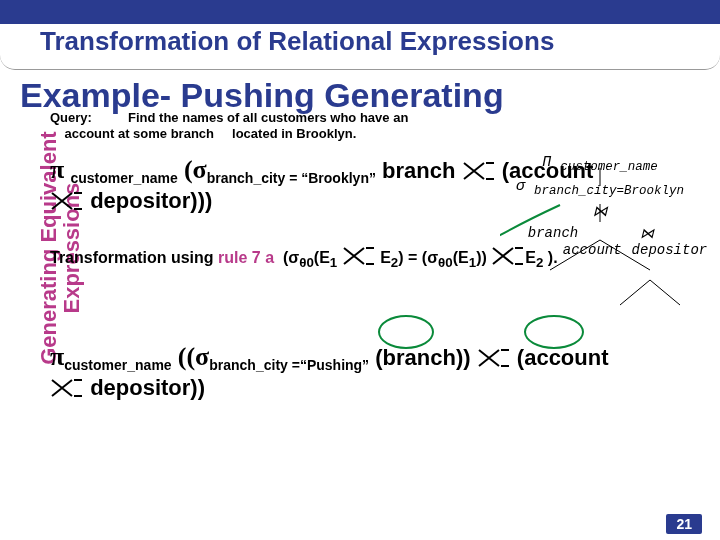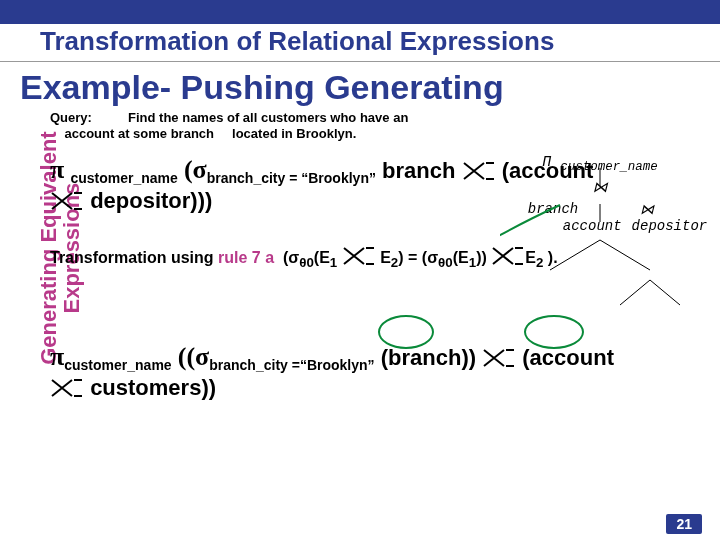--- a/index.html
+++ b/index.html
@@ -14,22 +14,23 @@
   }
   .topbar {
     height: 24px;
     background: #2a3b8f;
     width: 100%;
   }
   .chapter-title {
     font-size: 26px;
     font-weight: bold;
     color: #2a3b8f;
-    padding: 2px 10px 4px 40px;
+    padding: 2px 10px 12px 40px;
     border-bottom: 1px solid #999;
+    border-radius: 15px;
   }
   .slide-title {
     font-size: 34px;
     font-weight: bold;
     color: #2a3b8f;
     padding: 6px 0 8px 20px;
   }
   .sidebar-label {
     position: absolute;
     left: -70px;
@@ -157,54 +158,55 @@
     <span class="join-glyph" style="position:relative;">
       <svg width="34" height="20">
           <path d="M2 2 L22 18 M2 18 L22 2 M24 2 L32 2 M24 18 L32 18" stroke="#000" stroke-width="2" fill="none"></path>
         </svg>
     </span><span>E</span><sub>2</sub>
     <span>).</span>
   </div>
 
   <div class="expr" style="margin-top:70px;">
     <span class="sym">π</span><sub>customer_name</sub>
-    <span class="sym">((</span><span class="sym">σ</span><sub>branch_city =“Brooklyn”</sub>
+    <span class="sym">((</span><span class="sym">σ</span><sub>branch_city =“Pushing”</sub>
     <span>(branch))</span>
     <span class="join-glyph">
       <svg width="34" height="20">
           <path d="M2 2 L22 18 M2 18 L22 2 M24 2 L32 2 M24 18 L32 18" stroke="#000" stroke-width="2" fill="none"></path>
         </svg>
     </span>
     <span>(account</span>
     <div class="indent2">
       <span class="join-glyph">
         <svg width="34" height="20">
             <path d="M2 2 L22 18 M2 18 L22 2 M24 2 L32 2 M24 18 L32 18" stroke="#000" stroke-width="2" fill="none"></path>
           </svg>
       </span>
-      <span>customers))</span>
+      <span>depositor))</span>
     </div>
   </div>
 
 </div>
 
 <div class="circ" style="left:378px; top:315px; width:56px; height:34px;"></div>
 <div class="circ" style="left:524px; top:315px; width:60px; height:34px;"></div>
 
 <div class="diagram">
   <svg class="tree" width="200" height="180">
     <line x1="100" y1="18" x2="100" y2="36" stroke="#000"></line>
     <line x1="100" y1="54" x2="100" y2="72" stroke="#000"></line>
     <line x1="100" y1="90" x2="50" y2="120" stroke="#000"></line>
     <line x1="100" y1="90" x2="150" y2="120" stroke="#000"></line>
     <line x1="150" y1="130" x2="120" y2="155" stroke="#000"></line>
     <line x1="150" y1="130" x2="180" y2="155" stroke="#000"></line>
     <path d="M 60 55 Q -80 120 -100 170" stroke="#0a8a3a" stroke-width="2" fill="none"></path>
   </svg>
   <div class="node"><span>Π</span> <sub>customer_name</sub></div>
+  <div class="node"><span>σ</span> <sub>branch_city=Brooklyn</sub></div>
   <div class="node">⋈</div>
   <div class="row">
     <div class="leaf" style="width:90px">branch</div>
     <div class="leaf" style="width:90px">⋈</div>
   </div>
   <div class="row" style="margin-left:70px; gap:10px;">
     <div class="leaf">account</div>
     <div class="leaf">depositor</div>
   </div>
 </div>

